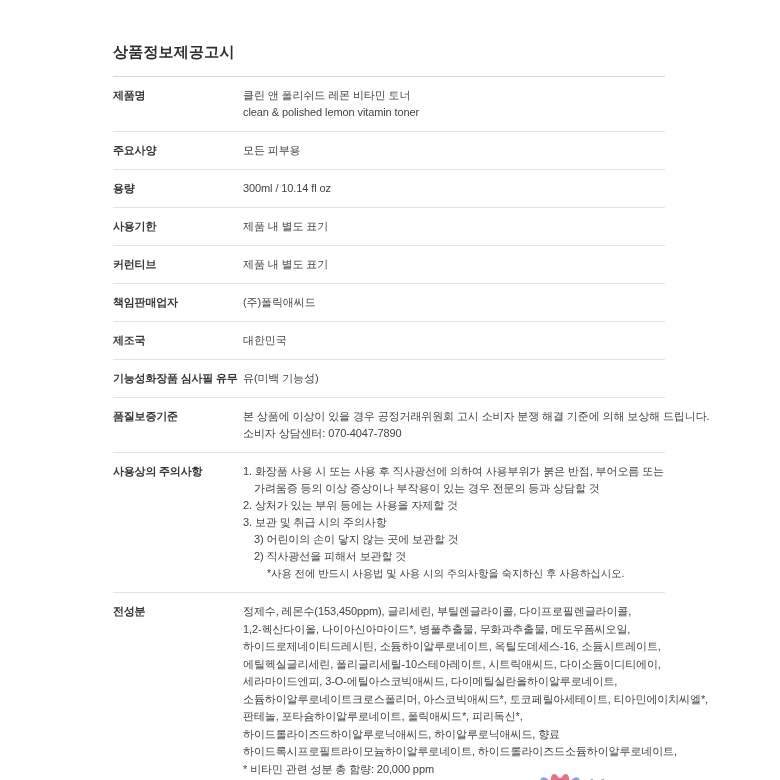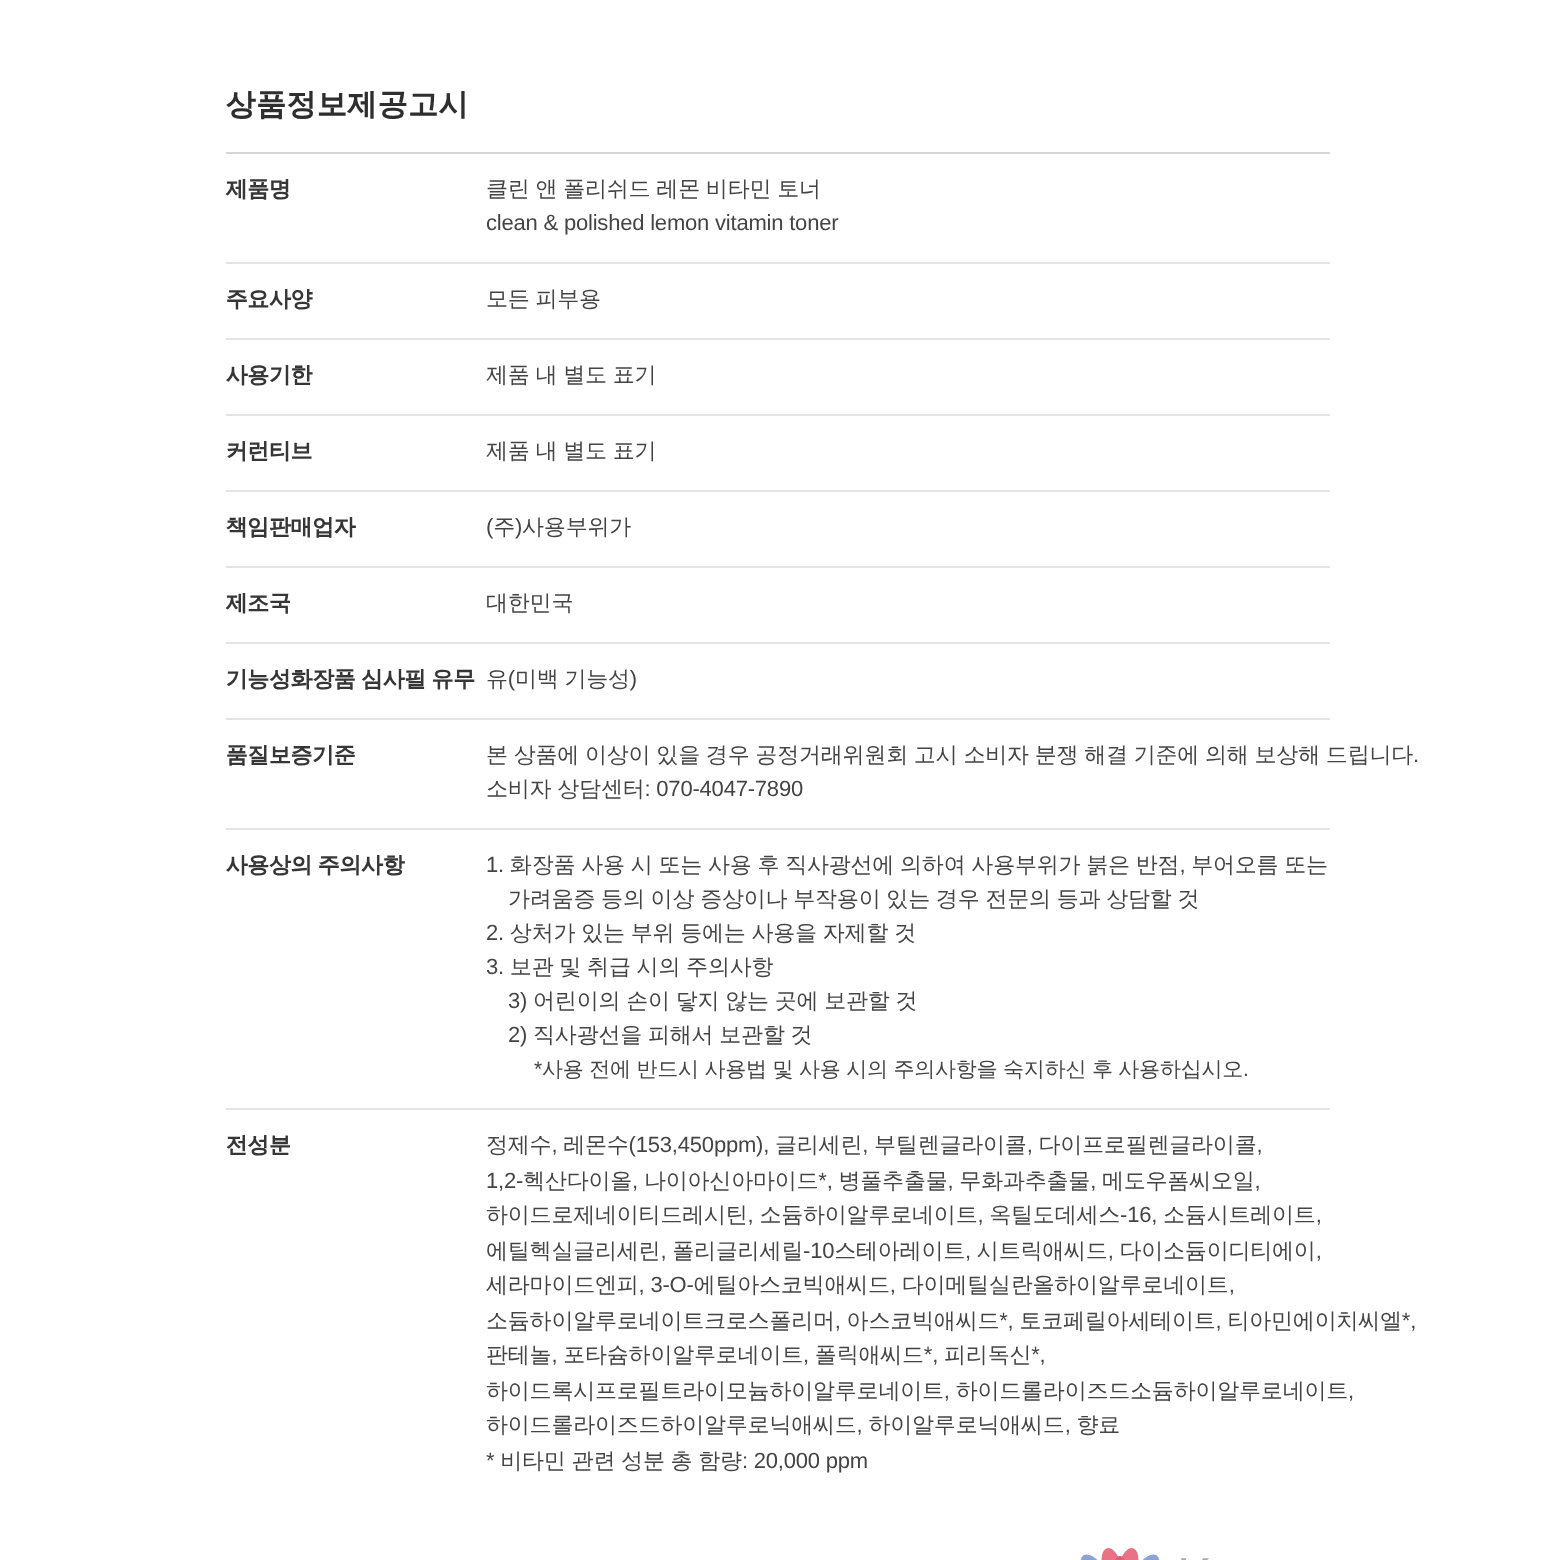--- a/index.html
+++ b/index.html
@@ -35,36 +35,42 @@
             <div class="line indent-0">클린 앤 폴리쉬드 레몬 비타민 토너</div>
             <div class="line indent-0">clean &amp; polished lemon vitamin toner</div>
           </div>
         </div>
         <div class="row" data-rowkey="main-spec">
           <div class="row-label">주요사양</div>
           <div class="row-value">
             <div class="line indent-0">모든 피부용</div>
           </div>
         </div>
+        <div class="row" data-rowkey="volume">
+          <div class="row-label">용량</div>
+          <div class="row-value">
+            <div class="line indent-0">300ml / 10.14 fl oz</div>
+          </div>
+        </div>
         <div class="row" data-rowkey="expiration">
           <div class="row-label">사용기한</div>
           <div class="row-value">
             <div class="line indent-0">제품 내 별도 표기</div>
           </div>
         </div>
         <div class="row" data-rowkey="manufacturer">
           <div class="row-label">커런티브</div>
           <div class="row-value">
             <div class="line indent-0">제품 내 별도 표기</div>
           </div>
         </div>
         <div class="row" data-rowkey="seller">
           <div class="row-label">책임판매업자</div>
           <div class="row-value">
-            <div class="line indent-0">(주)사용부위가</div>
+            <div class="line indent-0">(주)폴릭애씨드</div>
           </div>
         </div>
         <div class="row" data-rowkey="country">
           <div class="row-label">제조국</div>
           <div class="row-value">
             <div class="line indent-0">대한민국</div>
           </div>
         </div>
         <div class="row" data-rowkey="functional-approval">
           <div class="row-label">기능성화장품 심사필 유무</div>
@@ -94,22 +100,22 @@
         <div class="row" data-rowkey="ingredients">
           <div class="row-label">전성분</div>
           <div class="row-value">
             <div class="line indent-0">정제수, 레몬수(153,450ppm), 글리세린, 부틸렌글라이콜, 다이프로필렌글라이콜,</div>
             <div class="line indent-0">1,2-헥산다이올, 나이아신아마이드*, 병풀추출물, 무화과추출물, 메도우폼씨오일,</div>
             <div class="line indent-0">하이드로제네이티드레시틴, 소듐하이알루로네이트, 옥틸도데세스-16, 소듐시트레이트,</div>
             <div class="line indent-0">에틸헥실글리세린, 폴리글리세릴-10스테아레이트, 시트릭애씨드, 다이소듐이디티에이,</div>
             <div class="line indent-0">세라마이드엔피, 3-O-에틸아스코빅애씨드, 다이메틸실란올하이알루로네이트,</div>
             <div class="line indent-0">소듐하이알루로네이트크로스폴리머, 아스코빅애씨드*, 토코페릴아세테이트, 티아민에이치씨엘*,</div>
             <div class="line indent-0">판테놀, 포타슘하이알루로네이트, 폴릭애씨드*, 피리독신*,</div>
+            <div class="line indent-0">하이드롤라이즈드하이알루로닉애씨드, 하이알루로닉애씨드, 향료</div>
             <div class="line indent-0">하이드록시프로필트라이모늄하이알루로네이트, 하이드롤라이즈드소듐하이알루로네이트,</div>
-            <div class="line indent-0">하이드롤라이즈드하이알루로닉애씨드, 하이알루로닉애씨드, 향료</div>
             <div class="line indent-0">* 비타민 관련 성분 총 함량: 20,000 ppm</div>
           </div>
         </div>
       </div>
   </div>
 
   <div class="watermark">
     <svg class="lotus" width="46" height="34" viewBox="0 0 60 42" aria-hidden="true">
       <ellipse cx="13" cy="18" rx="6.5" ry="12.5" transform="rotate(-33 13 18)" fill="#8aa4d9"></ellipse>
       <ellipse cx="47" cy="18" rx="6.5" ry="12.5" transform="rotate(33 47 18)" fill="#8aa4d9"></ellipse>

